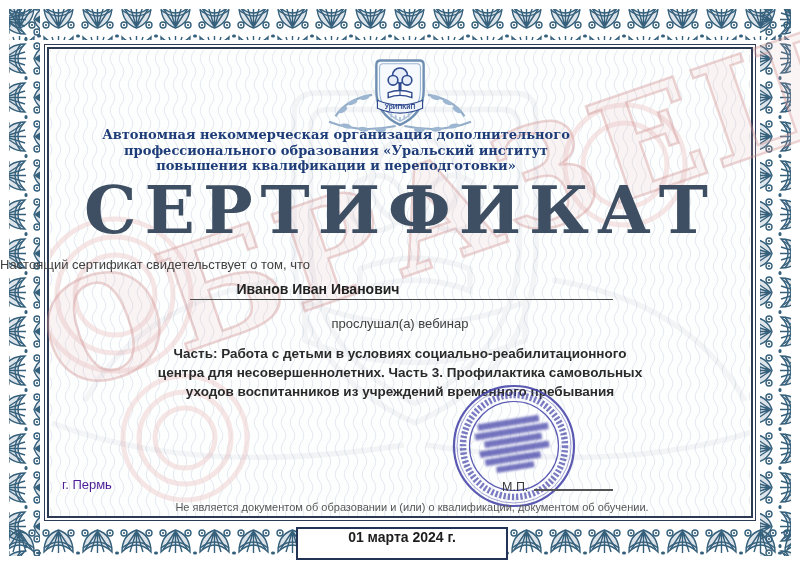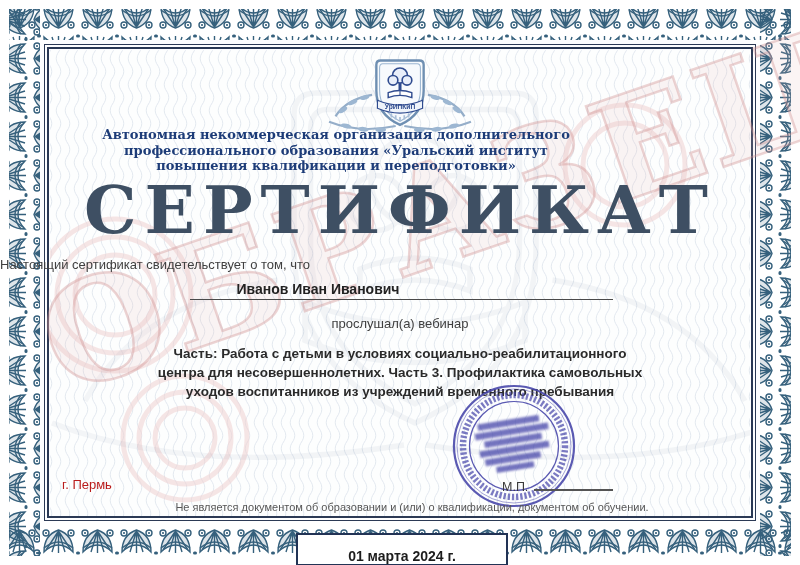--- a/index.html
+++ b/index.html
@@ -58,32 +58,32 @@
     font-size:13px;color:#3f3f3f;
   }
   .course{
     position:absolute;left:0;top:344px;width:800px;text-align:center;
     font-size:13.5px;font-weight:bold;line-height:19px;color:#2a2a2a;
   }
   .stamp{position:absolute;left:449px;top:381px;}
   .director-block{
     position:absolute;left:265px;top:455px;font-size:13px;line-height:16px;color:#3a3a3a;
   }
-  .city{position:absolute;left:62px;top:477px;font-size:13px;color:#b91c1c;}
+  .city{position:absolute;left:62px;top:477px;font-size:13px;color:#4c1d95;}
   .mp{position:absolute;left:502px;top:480px;font-size:12.5px;color:#3a3a3a;z-index:4;}
   .sig-line{position:absolute;left:534px;top:489px;width:79px;border-top:2px solid #545454;z-index:4;}
   .disclaimer{
     position:absolute;left:0;top:501px;width:800px;text-align:center;
     font-size:11px;color:#565656;margin-left:12px;
   }
   .date-box{
     position:absolute;left:296px;top:527px;width:208px;height:29px;z-index:6;
     background:#ffffff;border:2px solid #223355;
-    display:flex;align-items:flex-end;justify-content:center;
-    font-size:14px;font-weight:bold;color:#1d1d1d;margin-top:6px;
+    display:flex;align-items:flex-start;justify-content:center;
+    font-size:14px;font-weight:bold;color:#1d1d1d;
   }
 </style>
 </head>
 <body>
 
 <div id="page">
 
   <svg id="decor" width="800" height="565" viewBox="0 0 800 565" xmlns="http://www.w3.org/2000/svg">
     <defs>
       <g id="motif" stroke="#35607c" fill="none" stroke-width="1.4">

